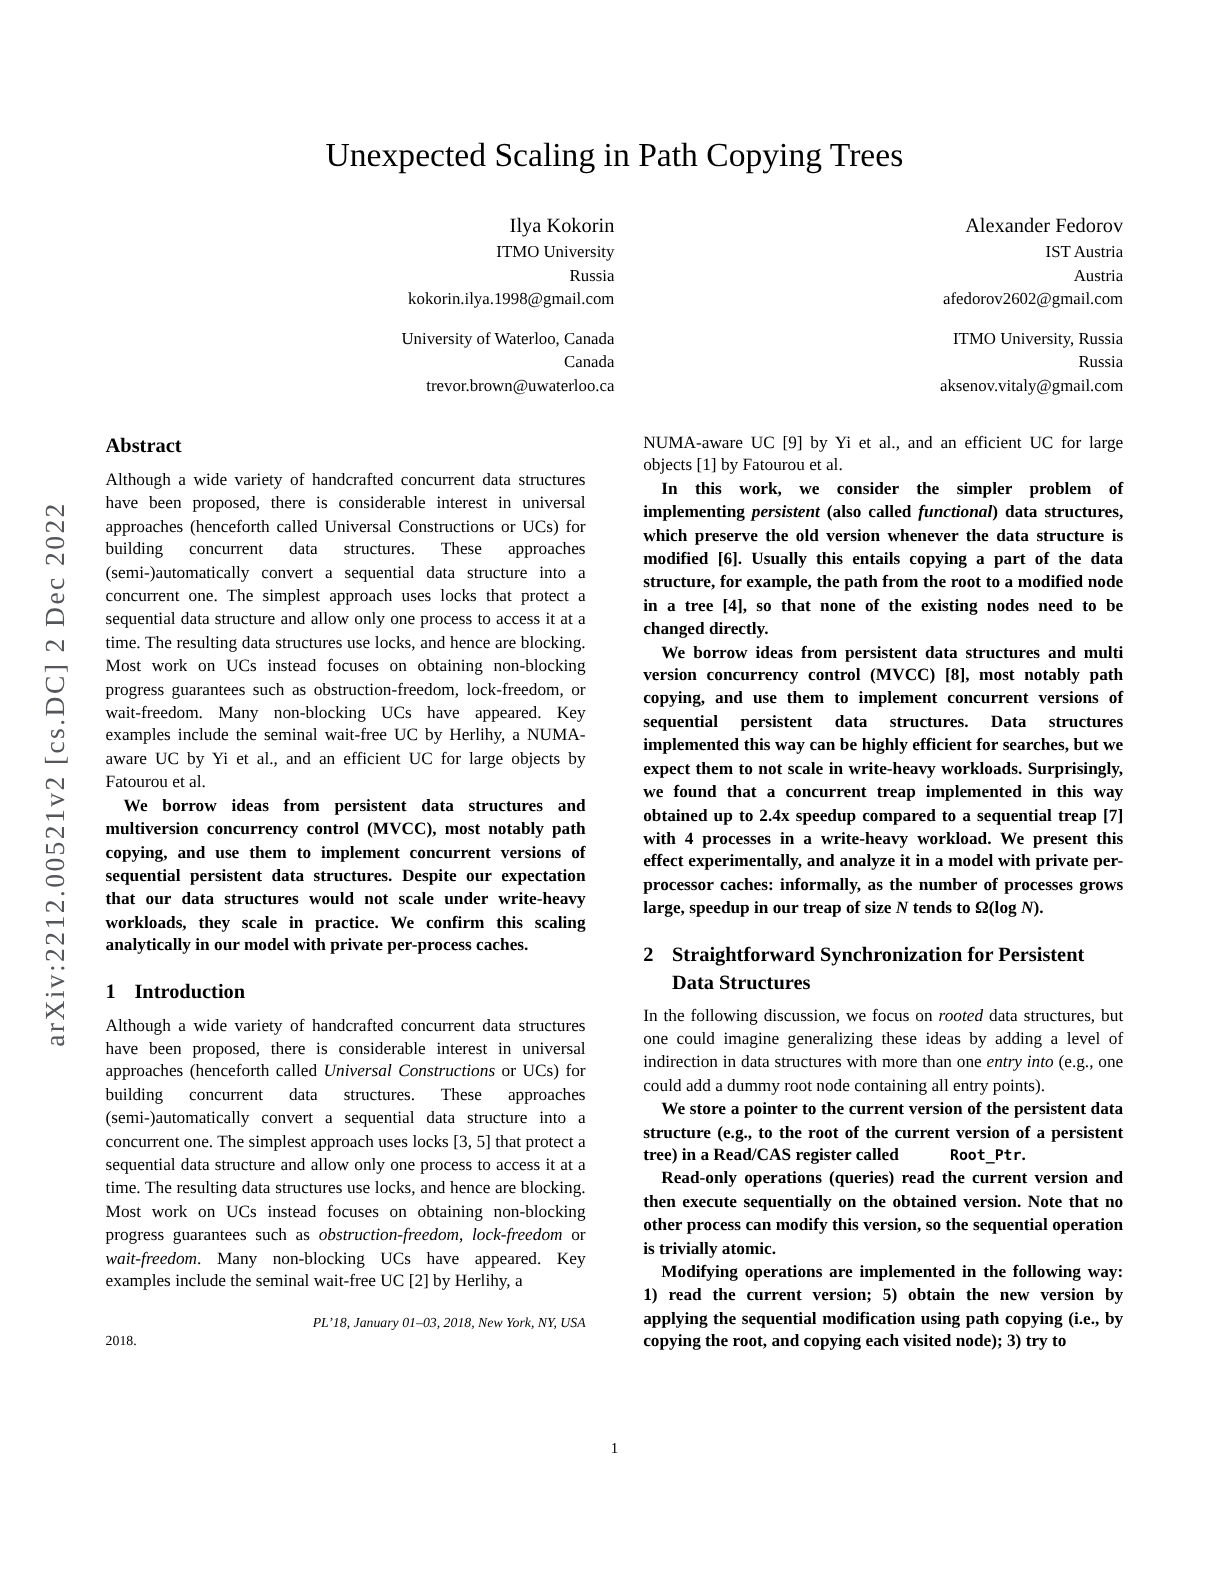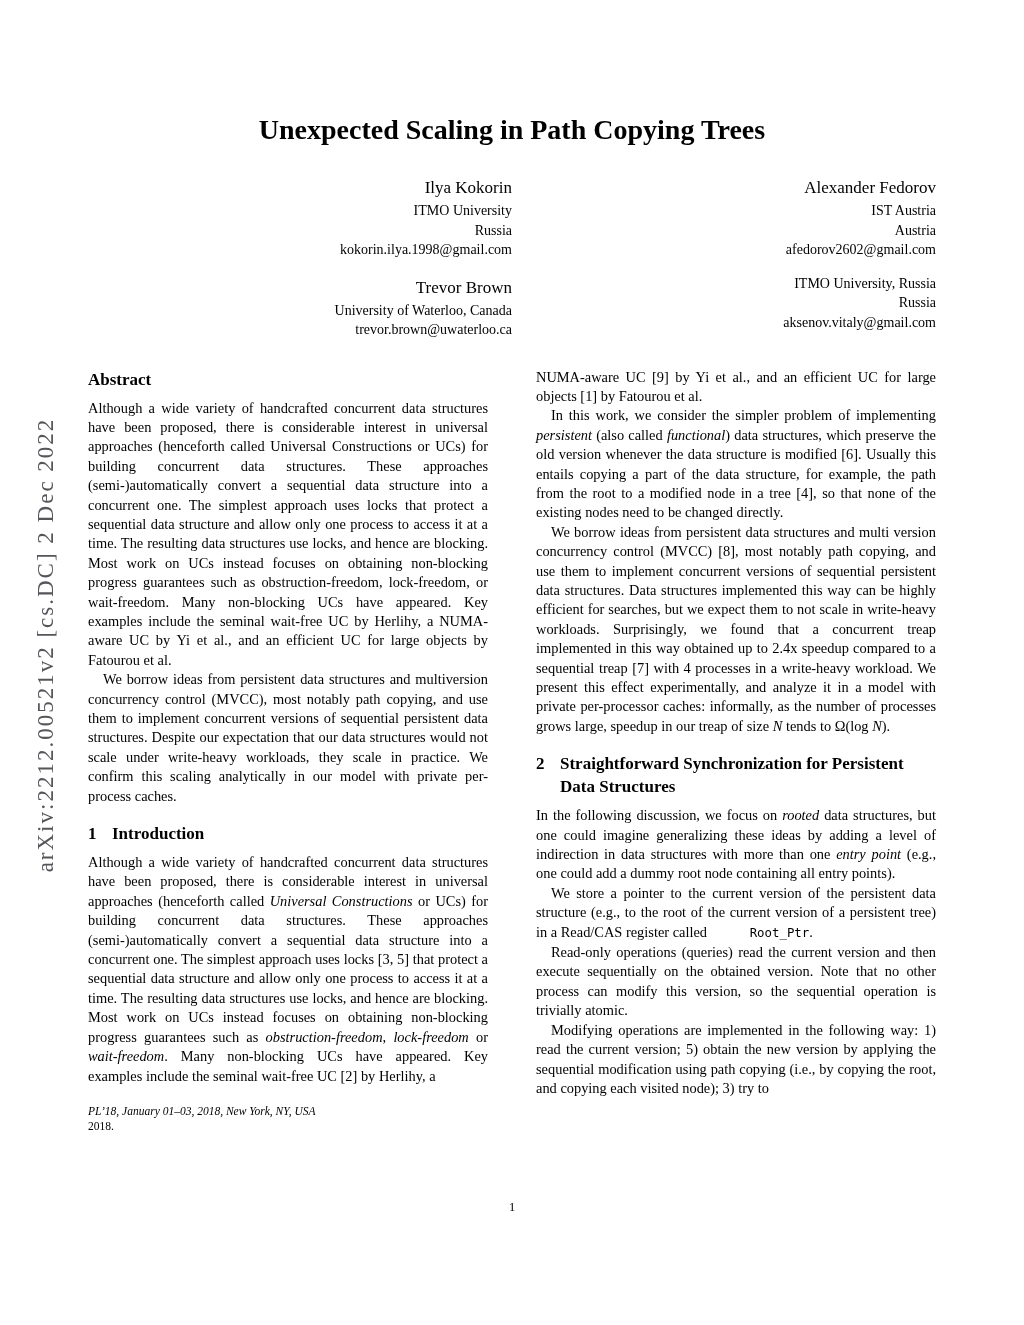--- a/index.html
+++ b/index.html
@@ -9,41 +9,41 @@
 
   .arxiv-stamp {
     position:absolute; left:46px; top:645px;
     transform:translate(-50%,-50%) rotate(-90deg);
     white-space:nowrap;
     font-size:23px; letter-spacing:2px; color:#54565a;
   }
 
   .content { padding:112px 88px 0 88px; }
 
-  .title { text-align:center; font-size:28px; font-weight:bold; line-height:36px; }
+  .title { text-align:center; font-size:28px; font-weight:normal; line-height:36px; }
 
   .authors { margin-top:26px; display:flex; flex-wrap:wrap; }
   .author { width:50%; text-align:right; margin-bottom:14px; }
   .author-name { font-size:17px; line-height:27px; }
   .author-line { font-size:14px; line-height:19.5px; }
 
   .body-cols { display:flex; gap:48px; margin-top:14px; }
   .col { width:407px; font-size:14.4px; line-height:19.4px; text-align:justify; }
 
   .para { hyphens:auto; -webkit-hyphens:auto; }
-  .para.indent { text-indent:15px; }
+  .para.indent { text-indent:15px;font-weight:bold; }
 
   .abstract-h { font-size:17px; line-height:24px; font-weight:bold; margin-bottom:7px; text-align:left; }
 
   .sec-h { display:flex; font-size:17px; line-height:23px; font-weight:bold; margin-top:16px; margin-bottom:8px; text-align:left; }
   .sec-num { width:24px; flex:none; }
   .sec-title { flex:1; }
 
   .footnote { margin-top:18px; font-size:11.5px; line-height:15px; text-align:left; }
-  .fn-line1 { font-style:italic; }
+  .fn-line1 { font-style:italic;text-align:right; }
 
   .seg-i { font-style:italic; }
   .seg-c { font-family:"DejaVu Sans Mono", monospace; font-size:0.86em;padding-left:39px; }
 
   .page-number { position:absolute; top:1200px; left:0; width:100%; text-align:center; font-size:12.5px; }
 </style>
 </head>
 <body>
 
 <div class="page">
@@ -61,22 +61,22 @@
         <div class="author-line">Russia</div>
         <div class="author-line">kokorin.ilya.1998@gmail.com</div>
       </div>
       <div class="author">
         <div class="author-name">Alexander Fedorov</div>
         <div class="author-line">IST Austria</div>
         <div class="author-line">Austria</div>
         <div class="author-line">afedorov2602@gmail.com</div>
       </div>
       <div class="author">
-        <div class="author-name">Trevor Brown</div>
         <div class="author-line">University of Waterloo, Canada</div>
+        <div class="author-line">Canada</div>
         <div class="author-line">trevor.brown@uwaterloo.ca</div>
       </div>
       <div class="author">
         <div class="author-line">ITMO University, Russia</div>
         <div class="author-line">Russia</div>
         <div class="author-line">aksenov.vitaly@gmail.com</div>
       </div>
     </div>
 
     <div class="body-cols">
@@ -100,21 +100,21 @@
 
       <div class="col">
         <p class="para">NUMA-aware UC [9] by Yi et al., and an efficient UC for large objects [1] by Fatourou et al.</p>
         <p class="para indent"><span>In this work, we consider the simpler problem of implementing </span><span class="seg-i">persistent</span><span> (also called </span><span class="seg-i">functional</span><span>) data structures, which preserve the old version whenever the data structure is modified [6]. Usually this entails copying a part of the data structure, for example, the path from the root to a modified node in a tree [4], so that none of the existing nodes need to be changed directly.</span></p>
         <p class="para indent"><span>We borrow ideas from persistent data structures and multi version concurrency control (MVCC) [8], most notably path copying, and use them to implement concurrent versions of sequential persistent data structures. Data structures implemented this way can be highly efficient for searches, but we expect them to not scale in write-heavy workloads. Surprisingly, we found that a concurrent treap implemented in this way obtained up to 2.4x speedup compared to a sequential treap [7] with 4 processes in a write-heavy workload. We present this effect experimentally, and analyze it in a model with private per-processor caches: informally, as the number of processes grows large, speedup in our treap of size </span><span class="seg-i">N</span><span> tends to Ω(log </span><span class="seg-i">N</span><span>).</span></p>
 
         <div class="sec-h">
           <span class="sec-num">2</span>
           <span class="sec-title">Straightforward Synchronization for Persistent Data Structures</span>
         </div>
-        <p class="para"><span>In the following discussion, we focus on </span><span class="seg-i">rooted</span><span> data structures, but one could imagine generalizing these ideas by adding a level of indirection in data structures with more than one </span><span class="seg-i">entry point</span><span> (e.g., one could add a dummy root node containing all entry points).</span></p>
+        <p class="para"><span>In the following discussion, we focus on </span><span class="seg-i">rooted</span><span> data structures, but one could imagine generalizing these ideas by adding a level of indirection in data structures with more than one </span><span class="seg-i">entry into</span><span> (e.g., one could add a dummy root node containing all entry points).</span></p>
         <p class="para indent"><span>We store a pointer to the current version of the persistent data structure (e.g., to the root of the current version of a persistent tree) in a Read/CAS register called </span><span class="seg-c">Root_Ptr</span><span>.</span></p>
         <p class="para indent">Read-only operations (queries) read the current version and then execute sequentially on the obtained version. Note that no other process can modify this version, so the sequential operation is trivially atomic.</p>
         <p class="para indent">Modifying operations are implemented in the following way: 1) read the current version; 5) obtain the new version by applying the sequential modification using path copying (i.e., by copying the root, and copying each visited node); 3) try to</p>
       </div>
 
     </div>
   </div>
 
   <div class="page-number">1</div>
 

